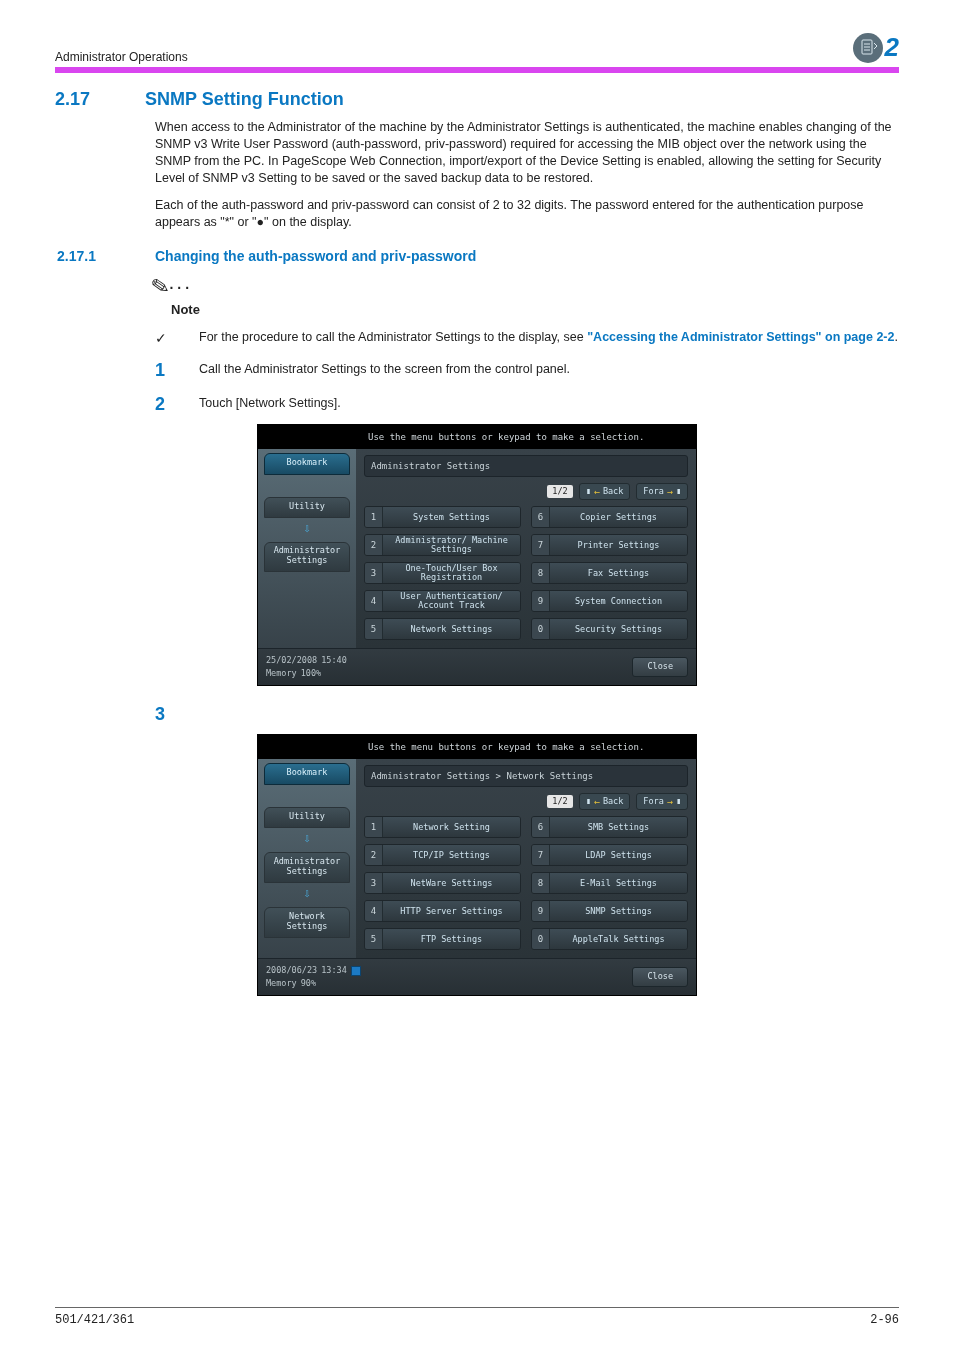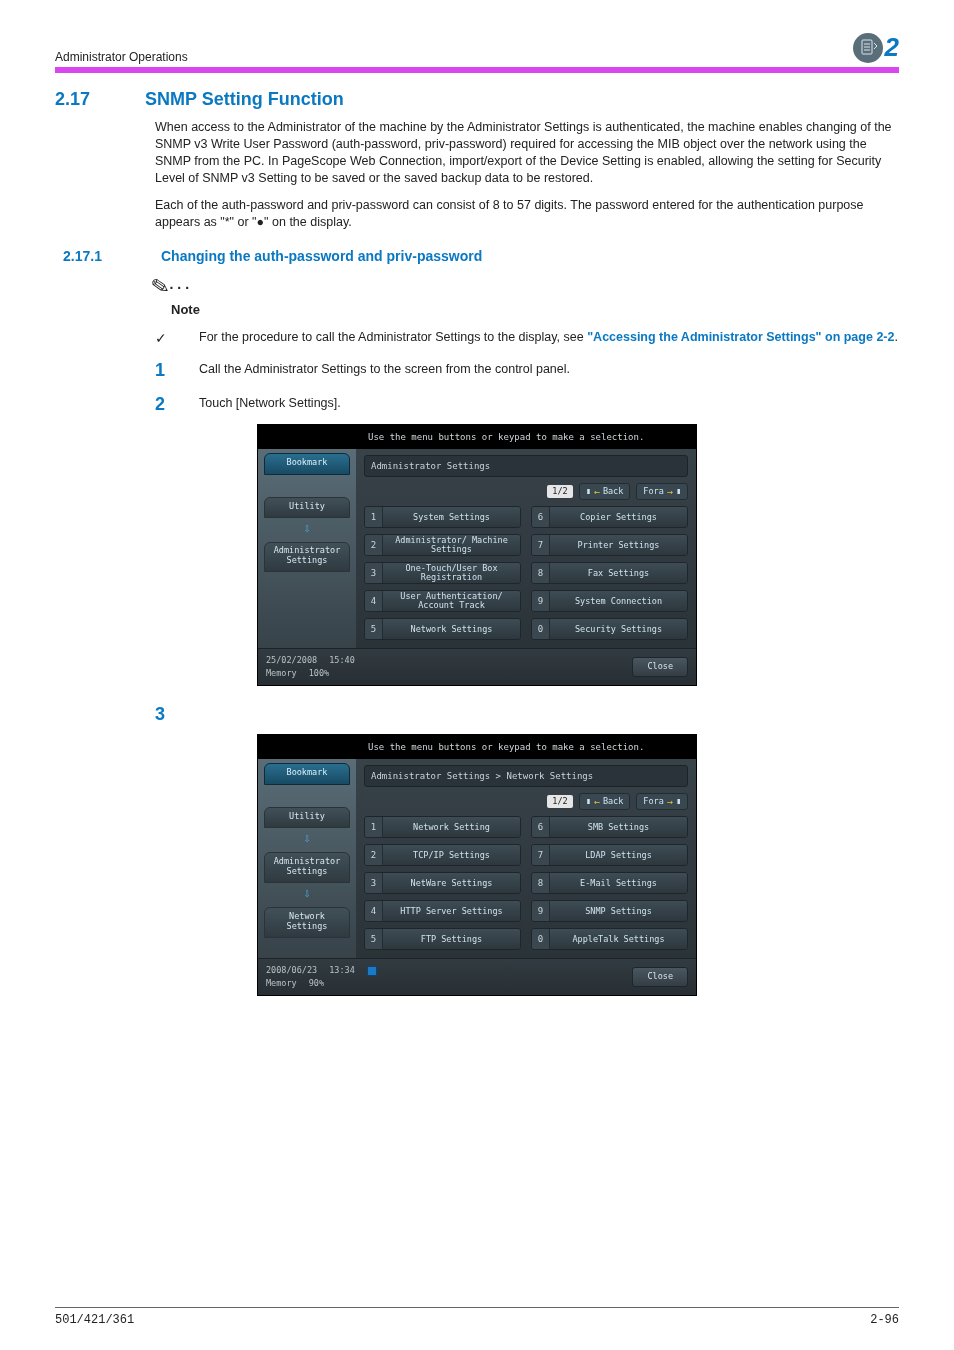--- a/index.html
+++ b/index.html
@@ -32,21 +32,21 @@
     position: relative; margin-right: -6px; z-index: 1;
   }
   .chap-icon svg { position: absolute; inset: 0; }
   .chap-num {
     font-size: 26px; font-weight: bold; font-style: italic;
     color: #0a78c2; margin-left: 8px;
   }
   .h1-row { display:flex; gap: 10px; margin: 4px 0 8px 0; align-items:baseline; }
   .h1-num { color:#0a78c2; font-weight:bold; font-size:18px; width:80px; }
   .h1-title { color:#0a78c2; font-weight:bold; font-size:18px; }
-  .h2-row { display:flex; gap: 18px; margin: 16px 0 6px 8px; align-items:center; }
+  .h2-row { display:flex; gap: 18px; margin: 16px 0 6px 2px; align-items:center; }
   .h2-num { color:#0a78c2; font-weight:bold; font-size:14px; width:80px; }
   .h2-title { color:#0a78c2; font-weight:bold; font-size:14px; }
   .body-indent { margin-left: 100px; }
   .para { margin: 6px 0 10px 0; }
   .note-icon { font-size: 22px; transform: rotate(-10deg); display:inline-block;}
   .dots { letter-spacing: 4px; font-weight:bold; font-size:14px; vertical-align:super;}
   .note-label { font-weight:bold; font-size:13px; margin-left: 20px; }
   .note-text { font-style: italic; margin: 2px 0 10px 20px; }
   .sub-head { font-weight: bold; font-size: 13px; margin: 8px 0 8px 0; }
   .check-row { display:flex; gap: 28px; margin: 4px 0 10px 0; }
@@ -121,21 +121,21 @@
     flex:1; background: linear-gradient(#3e4c55,#2d373d);
     color:#cfe3ee; display:flex; align-items:center; justify-content:center;
     text-align:center; font-size:8.5px; line-height:1.05; padding:0 3px;
   }
   .panel-status {
     display:flex; justify-content:space-between; align-items:center;
     padding:6px 8px; background: linear-gradient(#323b41,#272f34);
     border-top:1px solid #1c242a; font-size:8.5px;
   }
   .status-left { display:flex; flex-direction:column; gap:1px; color:#b8c3c8;}
-  .status-row { display:flex; gap:12px; align-items:center; }
+  .status-row { display:flex; gap:4px; align-items:center; }
   .job-icon { width:10px; height:10px; background:#1c7ac4; border:1px solid #0c446f; }
   .close-btn {
     background: linear-gradient(#4a5760,#333d43); border:1px solid #1c262b;
     border-radius:3px; padding:3px 14px; color:#d6e3ea;
   }
 
   .footer-row {
     position:absolute; bottom:22px; left:55px; right:55px;
     border-top:1px solid #666; padding-top:4px;
     display:flex; justify-content:space-between; font-size:12px;font-family:Liberation Mono, monospace;
@@ -164,21 +164,21 @@
     </span>
   </div>
 
   <div class="h1-row">
     <span class="h1-num">2.17</span>
     <span class="h1-title">SNMP Setting Function</span>
   </div>
 
   <div class="body-indent">
     <div class="para">When access to the Administrator of the machine by the Administrator Settings is authenticated, the machine enables changing of the SNMP v3 Write User Password (auth-password, priv-password) required for accessing the MIB object over the network using the SNMP from the PC. In PageScope Web Connection, import/export of the Device Setting is enabled, allowing the setting for Security Level of SNMP v3 Setting to be saved or the saved backup data to be restored.</div>
-    <div class="para">Each of the auth-password and priv-password can consist of 8 to 57 digits. The password entered for the authentication purpose appears as "*" or "●" on the display.</div>
+    <div class="para">Each of the auth-password and priv-password can consist of 2 to 32 digits. The password entered for the authentication purpose appears as "*" or "●" on the display.</div>
   </div>
 
   <div class="h2-row">
     <span class="h2-num">2.17.1</span>
     <span class="h2-title">Changing the auth-password and priv-password</span>
   </div>
 
   <div class="body-indent">
 
     <div style="margin:6px 0 10px -4px;">

